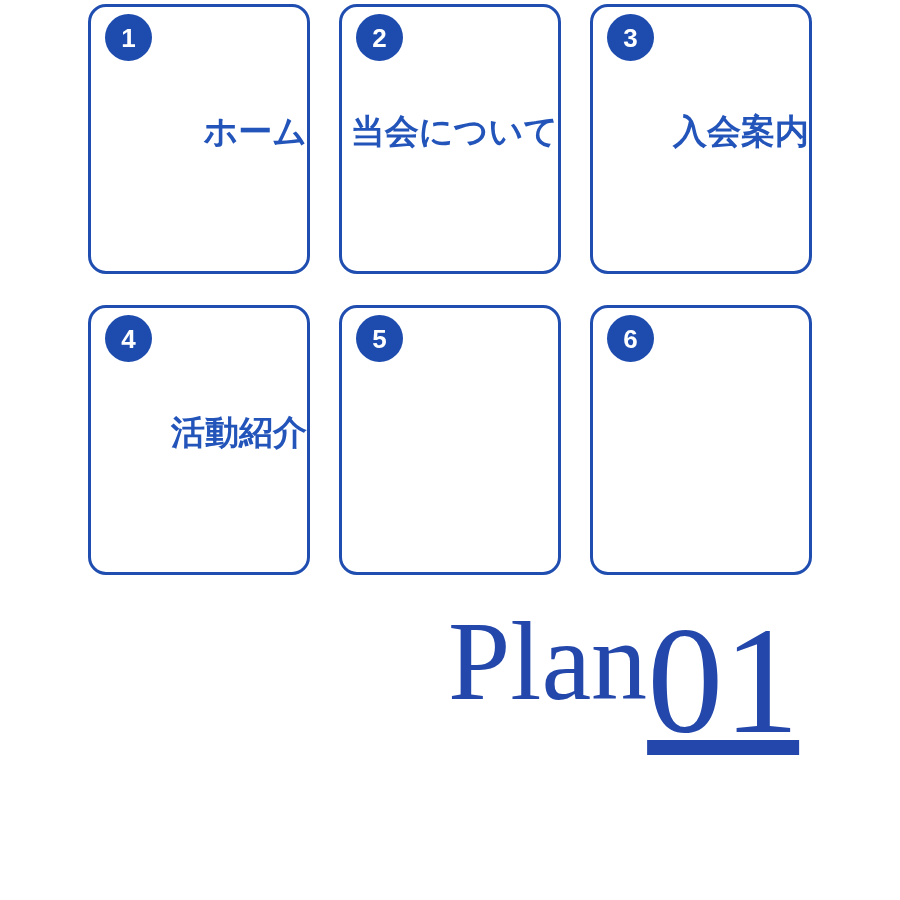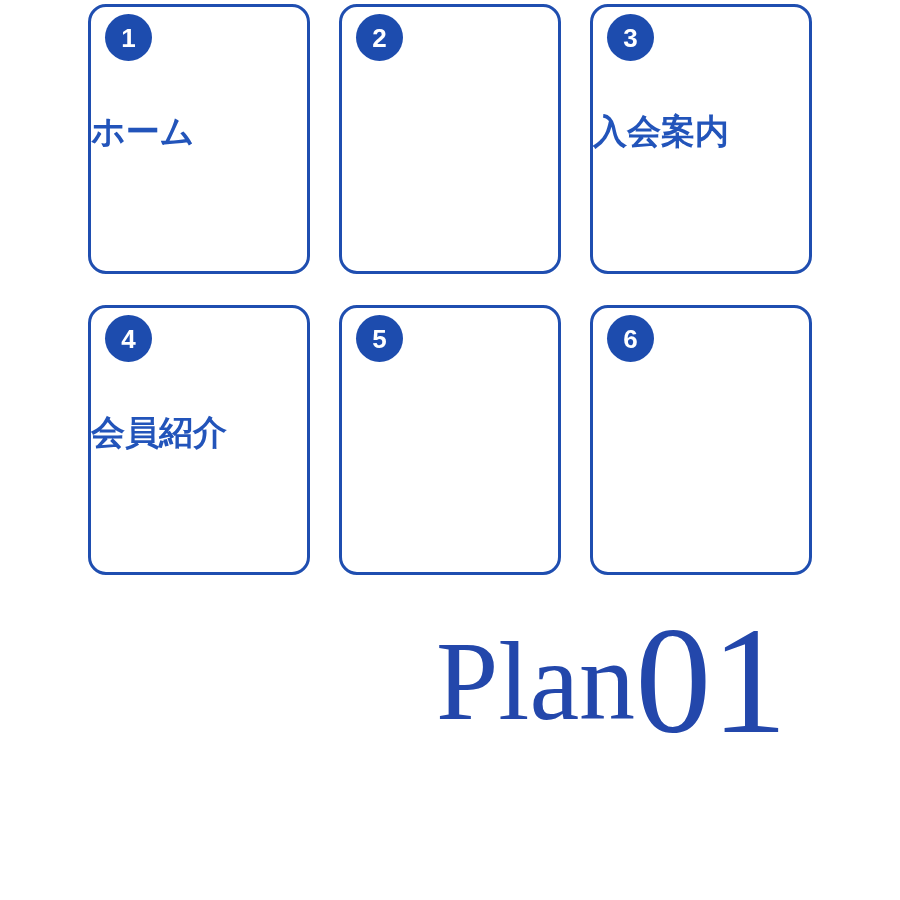--- a/index.html
+++ b/index.html
@@ -48,78 +48,80 @@
     align-items: center;
     justify-content: center;
     font-size: 26px;
     font-weight: 700;
     line-height: 1;
   }
   .card-label {
     position: absolute;
     left: 0; top: 104px;
     width: 100%;
-    text-align: left;
+    text-align: right;
     color: var(--label-text);
     font-size: 34px;
     font-weight: 700;
     line-height: 40px;
     letter-spacing: 0px;
     white-space: nowrap;
   }
   .plan-mark {
     position: absolute;
-    left: 436px; top: 605px;
+    left: 448px; top: 605px;
     display: flex;
-    align-items: center;
+    align-items: flex-start;
     color: var(--plan-text);
     font-family: "Liberation Serif", "DejaVu Serif", serif;
     white-space: nowrap;
   }
   .plan-word {
     font-size: 112px;
     line-height: 1;
   }
   .plan-number {
     font-size: 152px;
     line-height: 1;
+    text-decoration: underline;
   }
 </style>
 </head>
 <body>
 
 <div class="stage">
 
   <div class="card-grid">
 
     <div class="card">
       <div class="badge">
         <span>1</span>
       </div>
       <div class="card-label">ホーム</div>
     </div>
 
     <div class="card">
       <div class="badge">
         <span>2</span>
       </div>
+      <div class="card-label">当会について</div>
     </div>
 
     <div class="card">
       <div class="badge">
         <span>3</span>
       </div>
       <div class="card-label">入会案内</div>
     </div>
 
     <div class="card">
       <div class="badge">
         <span>4</span>
       </div>
-      <div class="card-label">会員紹介</div>
+      <div class="card-label">活動紹介</div>
     </div>
 
     <div class="card">
       <div class="badge">
         <span>5</span>
       </div>
     </div>
 
     <div class="card">
       <div class="badge">

